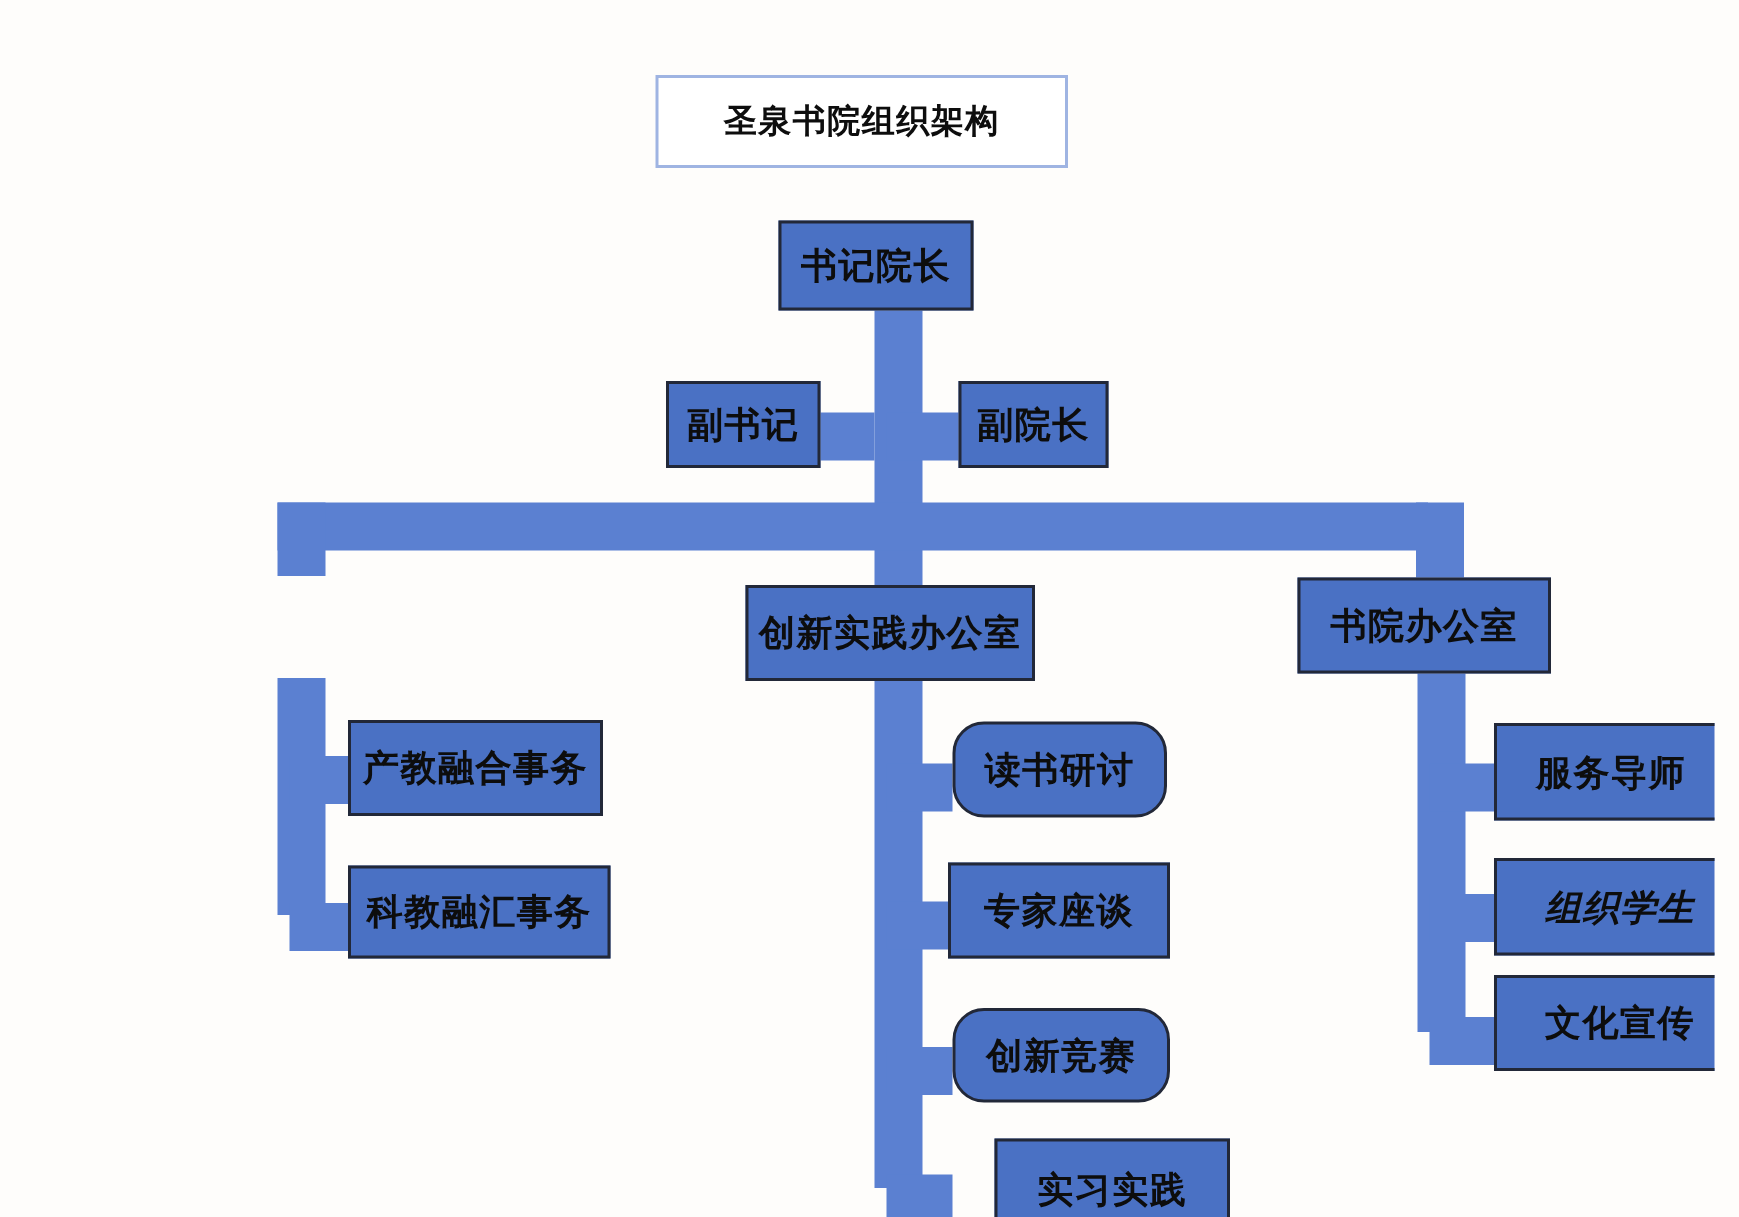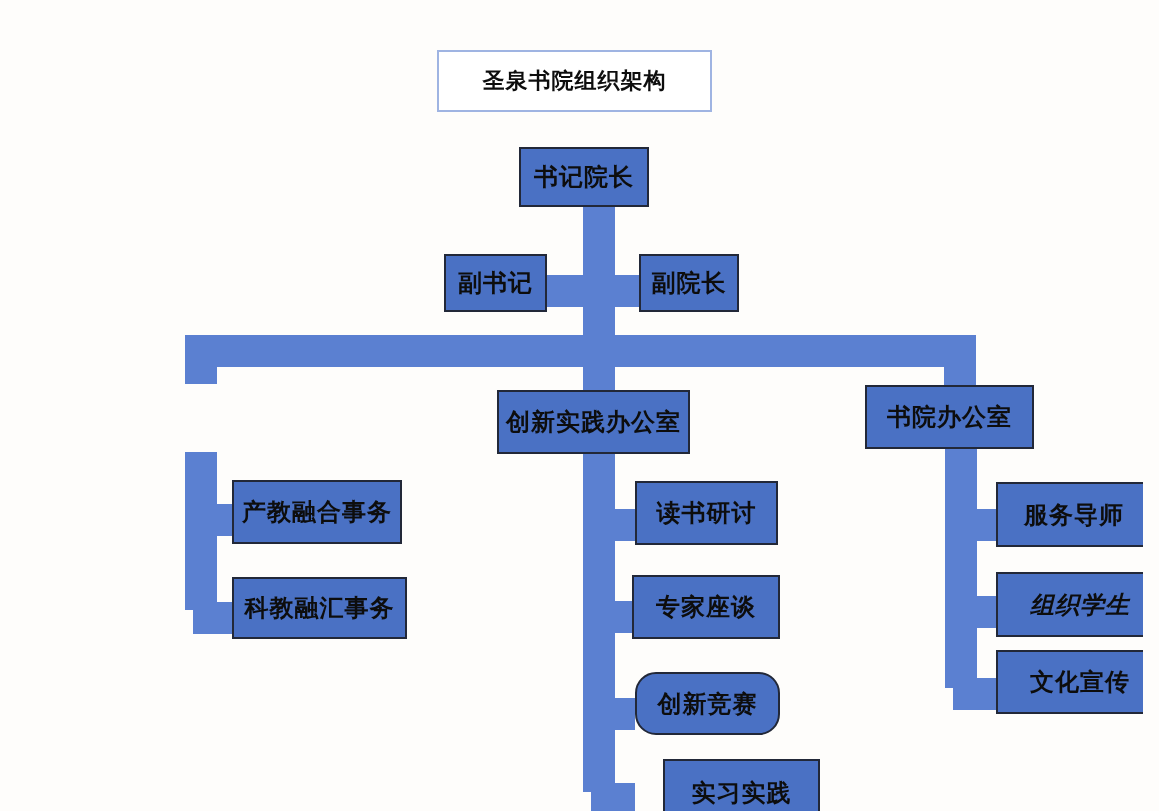--- a/index.html
+++ b/index.html
@@ -71,21 +71,21 @@
 
   <div class="node" style="left:412px; top:222px; width:103px; height:58px;">副书记</div>
   <div class="node" style="left:607px; top:222px; width:100px; height:58px;">副院长</div>
 
   <div class="node" style="left:465px; top:358px; width:193px; height:64px;">创新实践办公室</div>
   <div class="node" style="left:833px; top:353px; width:169px; height:64px;">书院办公室</div>
 
   <div class="node" style="left:200px; top:448px; width:170px; height:64px;">产教融合事务</div>
   <div class="node" style="left:200px; top:545px; width:175px; height:62px;">科教融汇事务</div>
 
-  <div class="node" style="left:603px; top:449px; width:143px; height:64px;">读书研讨</div>
+  <div class="node" style="left:603px; top:449px; width:143px; height:64px;border-radius:21px;">读书研讨</div>
   <div class="node" style="left:600px; top:543px; width:148px; height:64px;">专家座谈</div>
   <div class="node" style="left:603px; top:640px; width:145px; height:63px;border-radius:21px;">创新竞赛</div>
   <div class="node" style="left:631px; top:727px; width:157px; height:67px;">实习实践</div>
 
   <div class="node" style="left:964px; top:450px; width:156px; height:65px;">服务导师</div>
   <div class="node" style="left:964px; top:540px; width:168px; height:65px;font-style:italic;">组织学生</div>
   <div class="node" style="left:964px; top:618px; width:168px; height:64px;">文化宣传</div>
 
   <div class="line" style="left:551px; top:175px; width:8px; height:183px;"></div>
   <div class="line" style="left:515px; top:243px; width:36px; height:8px;"></div>

